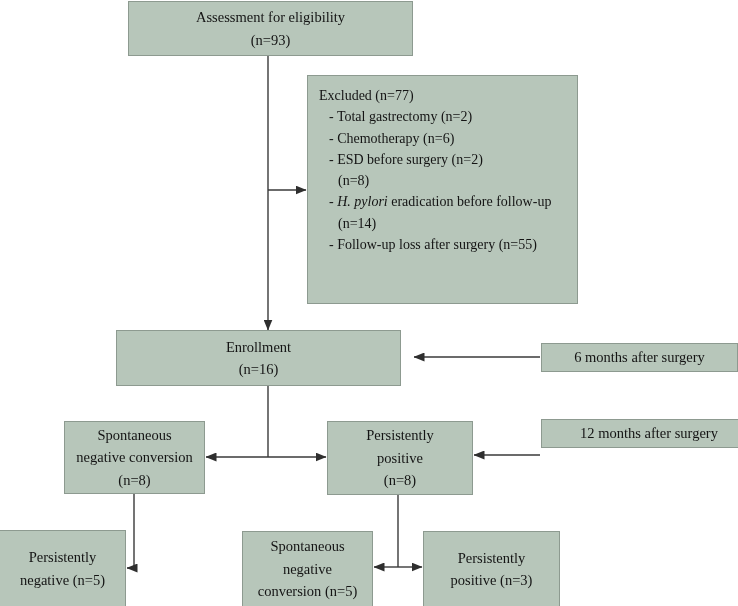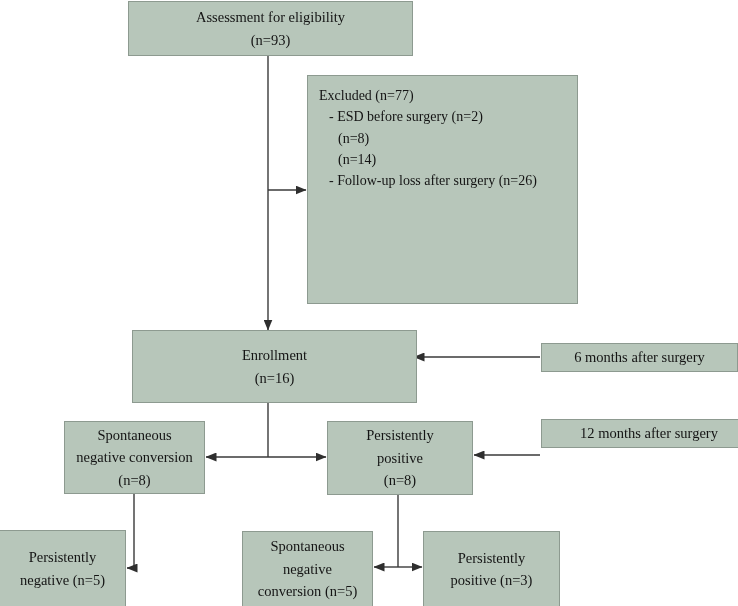--- a/index.html
+++ b/index.html
@@ -96,27 +96,32 @@
     </g>
   </svg>
 
   <div class="node" style="left:128px; top:1px; width:285px; height:55px;">
     <span class="ln">Assessment for eligibility</span>
     <span class="ln">(n=93)</span>
   </div>
 
   <div class="node left-align" style="left:307px; top:75px; width:271px; height:229px; font-size:14px;">
     <span class="ln">Excluded (n=77)</span>
+    <span class="ln indent">- Total gastrectomy (n=2)</span>
+    <span class="ln indent">- Chemotherapy (n=6)</span>
     <span class="ln indent">- ESD before surgery (n=2)</span>
     <span class="ln indent2">(n=8)</span>
+    <span class="ln indent">
+      <span>- </span><i class="it">H. pylori</i><span> eradication before follow-up</span>
+    </span>
     <span class="ln indent2">(n=14)</span>
-    <span class="ln indent">- Follow-up loss after surgery (n=26)</span>
+    <span class="ln indent">- Follow-up loss after surgery (n=55)</span>
   </div>
 
-  <div class="node" style="left:132px; top:330px; width:285px; height:73px;">
+  <div class="node" style="left:116px; top:330px; width:285px; height:56px;">
     <span class="ln">Enrollment</span>
     <span class="ln">(n=16)</span>
   </div>
 
   <div class="node" style="left:541px; top:343px; width:197px; height:29px;">
     <span class="ln">6 months after surgery</span>
   </div>
 
   <div class="node" style="left:64px; top:421px; width:141px; height:73px;">
     <span class="ln">Spontaneous</span>

